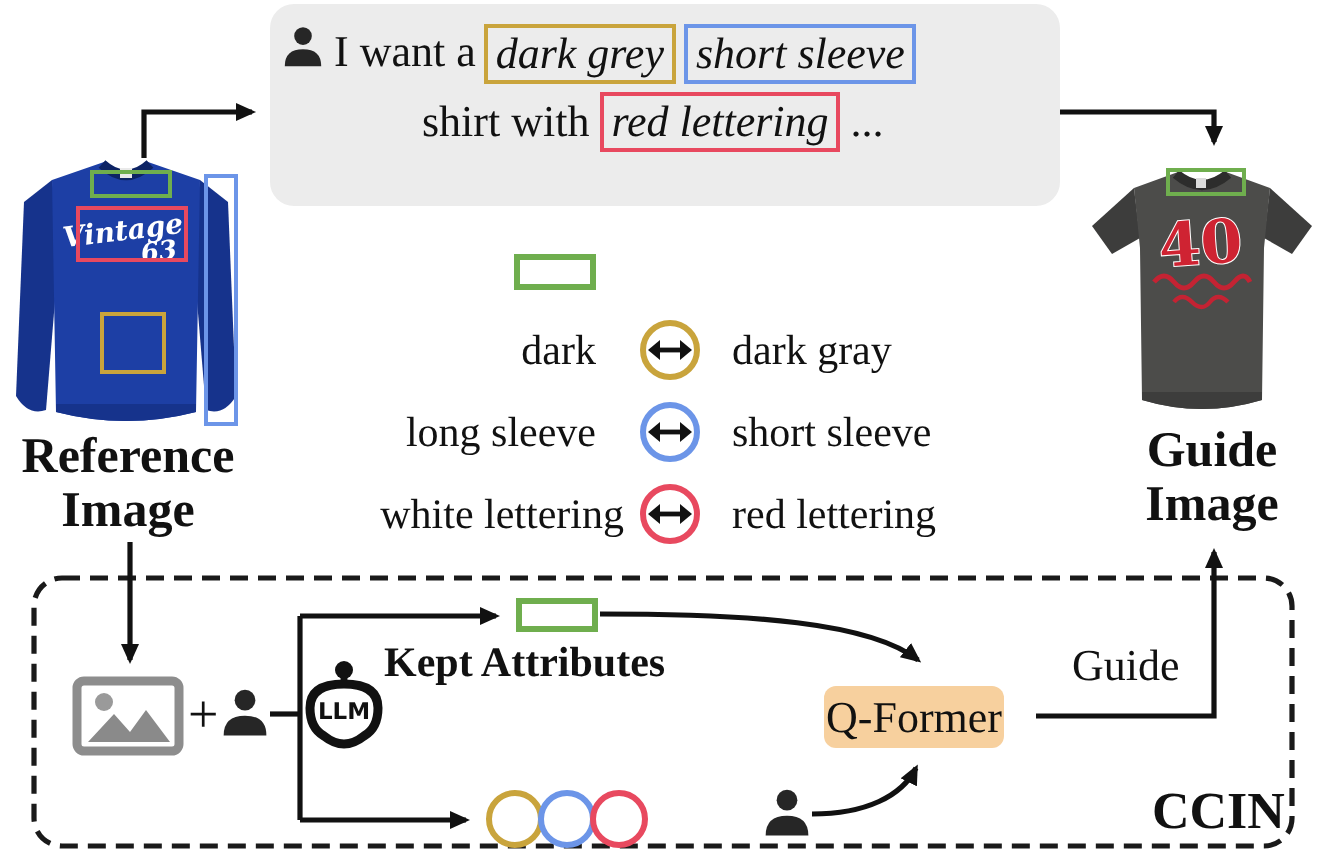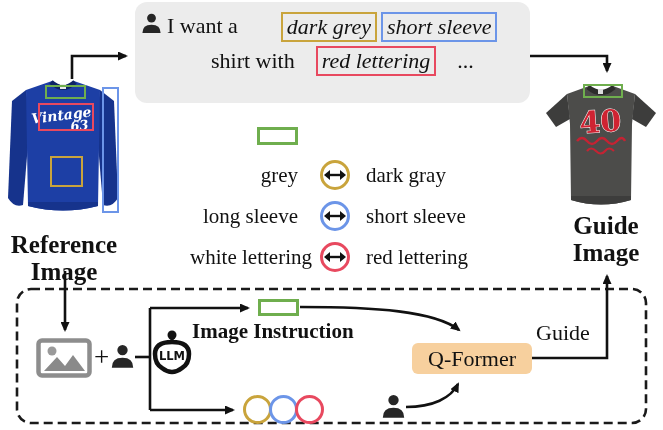--- a/index.html
+++ b/index.html
@@ -13,27 +13,27 @@
 
   
   .connectors { position:absolute; left:0; top:0; width:663px; height:430px; pointer-events:none; }
 
   
   .instruction-box {
     position:absolute; left:135px; top:2px; width:395px; height:101px;
     background:#ececec; border-radius:12px;
   }
   .instr-row1 { position:absolute; left:5px; top:10px; display:flex; gap:4px; }
-  .instr-row2 { position:absolute; left:76px; top:44px; display:flex; align-items:center; gap:21px; }
+  .instr-row2 { position:absolute; left:76px; top:44px; display:flex; align-items:center; gap:5px; }
   .instr-text { font-size:22px; line-height:28px; white-space:nowrap; }
   .attr-box {
     display:inline-block; font-size:22px; line-height:26px; font-style:italic;
     padding:0 4px; white-space:nowrap; background:transparent;
   }
-  .attr-gold  { border:2.5px solid #c9a43c;margin-left:39px; }
+  .attr-gold  { border:2.5px solid #c9a43c; }
   .attr-blue  { border:2.5px solid #6c95e8; }
   .attr-pink  { border:2.5px solid #e8495f; }
   .instr-title {
     position:absolute; left:0; top:78px; width:100%; text-align:center;
     font-size:23px; font-weight:bold; white-space:nowrap;
   }
 
   
   .img-label { text-align:center; font-size:25px; font-weight:bold; line-height:27px; white-space:nowrap; }
 
@@ -54,21 +54,21 @@
   .ann-green { border:2.5px solid #6fae4e; }
   .ann-pink  { border:2.5px solid #e8495f; }
   .ann-gold  { border:2.5px solid #c9a43c; }
   .ann-blue  { border:2.5px solid #6c95e8; }
 
   
   .bold-label { font-size:21px; font-weight:bold; white-space:nowrap; }
   .kept-rect { position:absolute; left:258px; top:299px; width:41px; height:17px; border:3px solid #6fae4e; background:#fff; }
   .conf-circle { position:absolute; top:395px; width:29px; height:29px; border-radius:50%; background:#fff; }
   .qformer {
-    position:absolute; left:412px; top:343px; width:120px; height:31px;
+    position:absolute; left:412px; top:343px; width:90px; height:31px;
     background:#f7d09e; border-radius:6px; text-align:center;
     font-size:22px; line-height:31px; white-space:nowrap;
   }
   .guide-label { position:absolute; left:536px; top:320px; font-size:22px; white-space:nowrap; }
   .ccin-label  { position:absolute; left:576px; top:391px; font-size:26px; font-weight:bold; white-space:nowrap; }
   .plus-sign   { position:absolute; left:94px; top:343px; font-size:27px; line-height:28px; }
 
   .llm-icon { position:absolute; left:149px; top:328px; }
 </style>
 </head>
@@ -131,21 +131,21 @@
     <path d="M45,4 Q57,15 69,4" stroke="#0d2364" stroke-width="5" fill="none"></path>
     <rect x="54" y="6" width="6" height="5" fill="#e9e9e9"></rect>
     <text x="56" y="42" text-anchor="middle" font-family="DejaVu Serif, serif" font-style="italic" font-weight="bold" font-size="14" fill="#ffffff" transform="rotate(-7 56 42)">Vintage</text>
     <text x="74" y="52" text-anchor="middle" font-family="DejaVu Serif, serif" font-style="italic" font-weight="bold" font-size="13" fill="#ffffff" transform="rotate(-7 74 52)">63</text>
   </svg>
 
   <div class="ann ann-green abs" style="left:45px; top:85px; width:41px; height:14px;"></div>
   <div class="ann ann-pink abs" style="left:38px; top:103px; width:56px; height:28px;"></div>
   <div class="ann ann-gold abs" style="left:50px; top:156px; width:33px; height:31px;"></div>
   <div class="ann ann-blue abs" style="left:102px; top:87px; width:17px; height:126px;"></div>
-  <div class="img-label abs" style="left:2px; top:215px; width:124px;margin-top:16px;">
+  <div class="img-label abs" style="left:2px; top:215px; width:124px;">
     <div>Reference</div>
     <div>Image</div>
   </div>
 
   <svg class="abs" style="left:539px; top:82px;" width="124" height="126" viewBox="0 0 124 126">
     <path d="M28,12 L7,31 L17,45 L31,37 Z" fill="#3d3d3c"></path>
     <path d="M96,12 L117,31 L107,45 L93,37 Z" fill="#3d3d3c"></path>
     <path d="M28,12 L50,4 Q62,14 74,4 L96,12 L93,42 L92,118 Q62,127 32,118 L31,42 Z" fill="#4c4c4a"></path>
     <path d="M32,114 L92,114 L92,118 Q62,127 32,118 Z" fill="#3d3d3c"></path>
     <path d="M49,5 Q62,16 75,5" stroke="#2d2d2c" stroke-width="5" fill="none"></path>
@@ -155,21 +155,21 @@
     <path d="M48,69 q4,-5 9,0 t9,0 t9,0" stroke="#c42333" stroke-width="2.2" fill="none"></path>
   </svg>
   <div class="ann ann-green abs" style="left:583px; top:84px; width:40px; height:14px;"></div>
   <div class="img-label abs" style="left:550px; top:212px; width:112px;">
     <div>Guide</div>
     <div>Image</div>
   </div>
 
   <div class="legend-swatch"></div>
 
-  <div class="legend-text legend-left abs" style="left:148px; top:162px;">grey</div>
+  <div class="legend-text legend-left abs" style="left:148px; top:162px;">dark</div>
   <div class="legend-circle circ-gold abs" style="left:320px; top:160px;">
     <svg width="22" height="12" viewBox="0 0 22 12">
       <path d="M4,6 L18,6" stroke="#111" stroke-width="2.4"></path>
       <path d="M6,1 L0,6 L6,11 Z" fill="#111"></path>
         <path d="M16,1 L22,6 L16,11 Z" fill="#111"></path>
     </svg>
   </div>
   <div class="legend-text abs" style="left:366px; top:162px;">dark gray</div>
 
   <div class="legend-text legend-left abs" style="left:148px; top:203px;">long sleeve</div>
@@ -205,27 +205,28 @@
   </svg>
 
   <svg class="llm-icon" width="46" height="52" viewBox="0 0 46 52">
     <circle cx="23" cy="7" r="4.5" fill="#111"></circle>
     <rect x="21.3" y="9" width="3.4" height="6" fill="#111"></rect>
     <path d="M6,26 q0,-12 17,-12 q17,0 17,12 q0,10 -7,14 q-5,4 -10,4 q-5,0 -10,-4 q-7,-4 -7,-14 z" fill="#ffffff" stroke="#111" stroke-width="4.5"></path>
     <text x="23" y="31.5" text-anchor="middle" font-family="DejaVu Sans, sans-serif" font-weight="bold" font-size="11.5" fill="#111">LLM</text>
   </svg>
 
   <div class="kept-rect"></div>
-  <div class="bold-label abs" style="left:192px; top:319px;">Image Instruction</div>
+  <div class="bold-label abs" style="left:192px; top:319px;">Kept Attributes</div>
 
   <div class="conf-circle circ-gold" style="left:243px; border:3px solid #c9a43c;"></div>
   <div class="conf-circle" style="left:269px; border:3px solid #6c95e8;"></div>
   <div class="conf-circle" style="left:295px; border:3px solid #e8495f;"></div>
 
   <svg class="abs" style="left:380px; top:393px;" width="27" height="27" viewBox="0 0 24 24">
     <circle cx="12" cy="6.3" r="4.6" fill="#262626"></circle>
     <path d="M2.5,22 q0,-8.8 9.5,-8.8 q9.5,0 9.5,8.8 z" fill="#262626"></path>
   </svg>
 
   <div class="qformer">Q-Former</div>
   <div class="guide-label">Guide</div>
+  <div class="ccin-label">CCIN</div>
 
 </div>
 
 </body></html>

